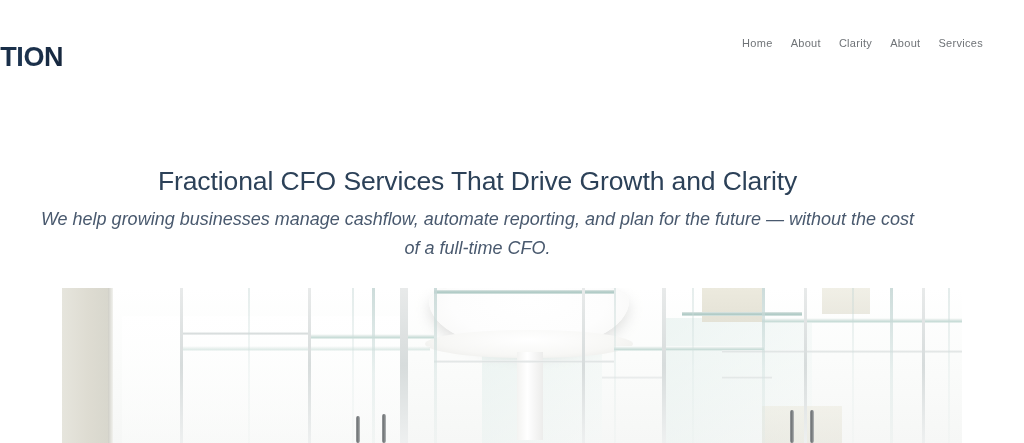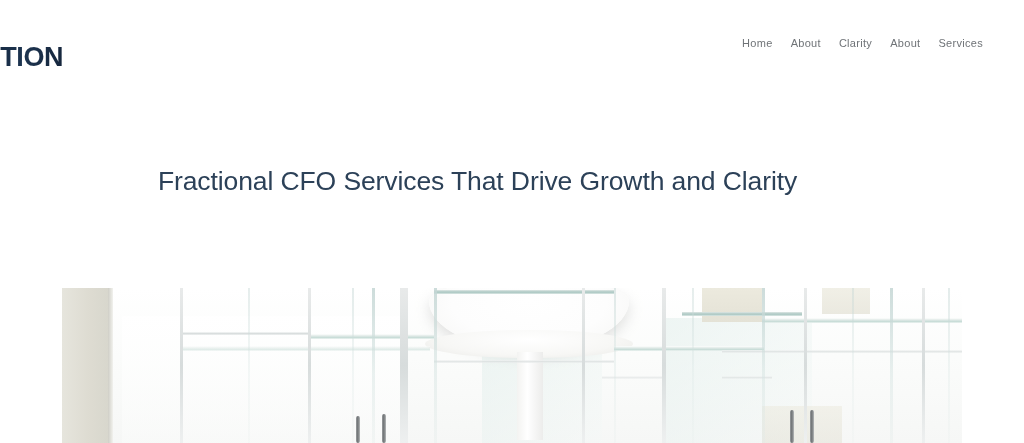--- a/index.html
+++ b/index.html
@@ -172,20 +172,21 @@
       <a class="nav-item">Home</a>
       <a class="nav-item">About</a>
       <a class="nav-item">Clarity</a>
       <a class="nav-item">About</a>
       <a class="nav-item">Services</a>
     </nav>
   </div>
 
   <div class="hero-text">
     <h1 class="hero-title">Fractional CFO Services That Drive Growth and Clarity</h1>
+    <p class="hero-sub">We help growing businesses manage cashflow, automate reporting, and plan for the future — without the cost of a full-time CFO.</p>
   </div>
 
   <div class="hero-image">
     <div class="scene">
 
       <div class="backdrop"></div>
 
       <div class="glow" style="left:60px;  top:28px;  width:280px; height:127px;"></div>
       <div class="pane-tint" style="left:420px; top:60px;  width:120px; height:95px;"></div>
       <div class="pane-tint" style="left:600px; top:30px;  width:150px; height:125px;"></div>

